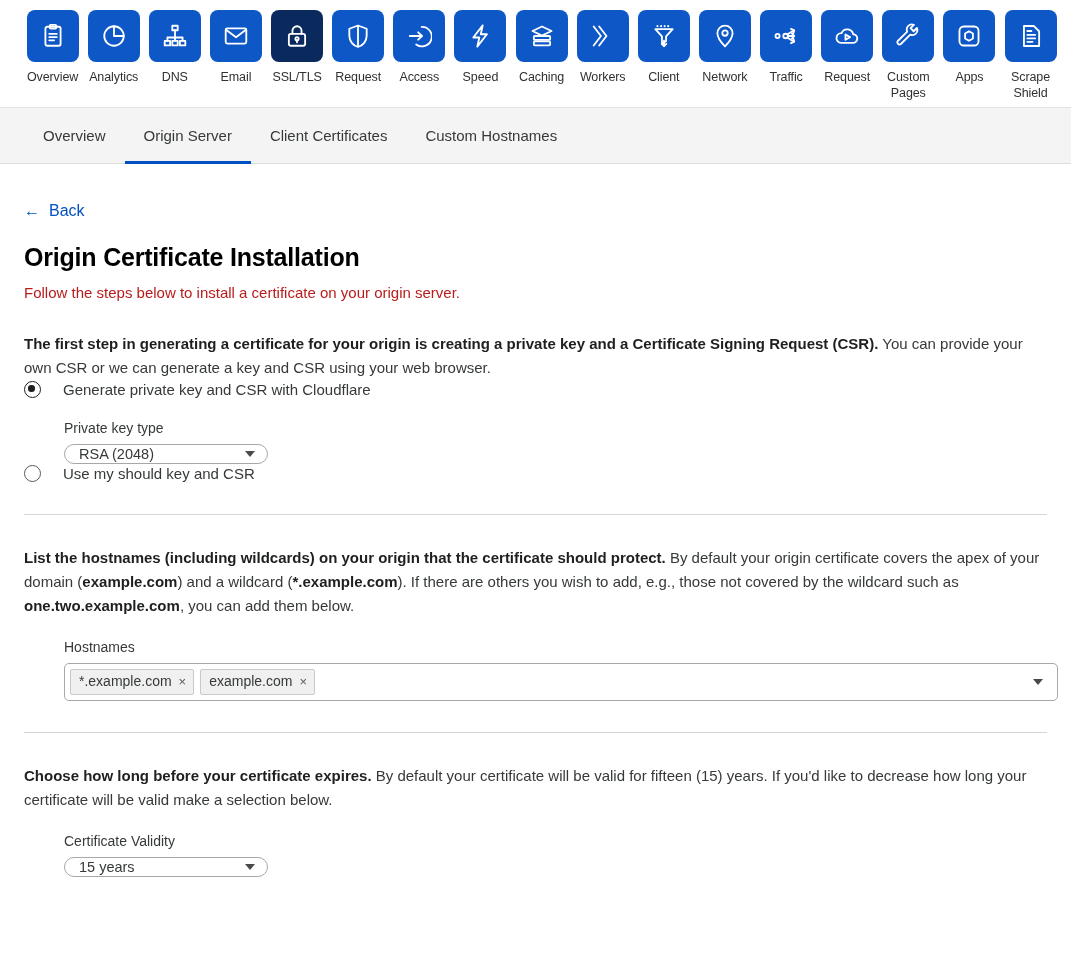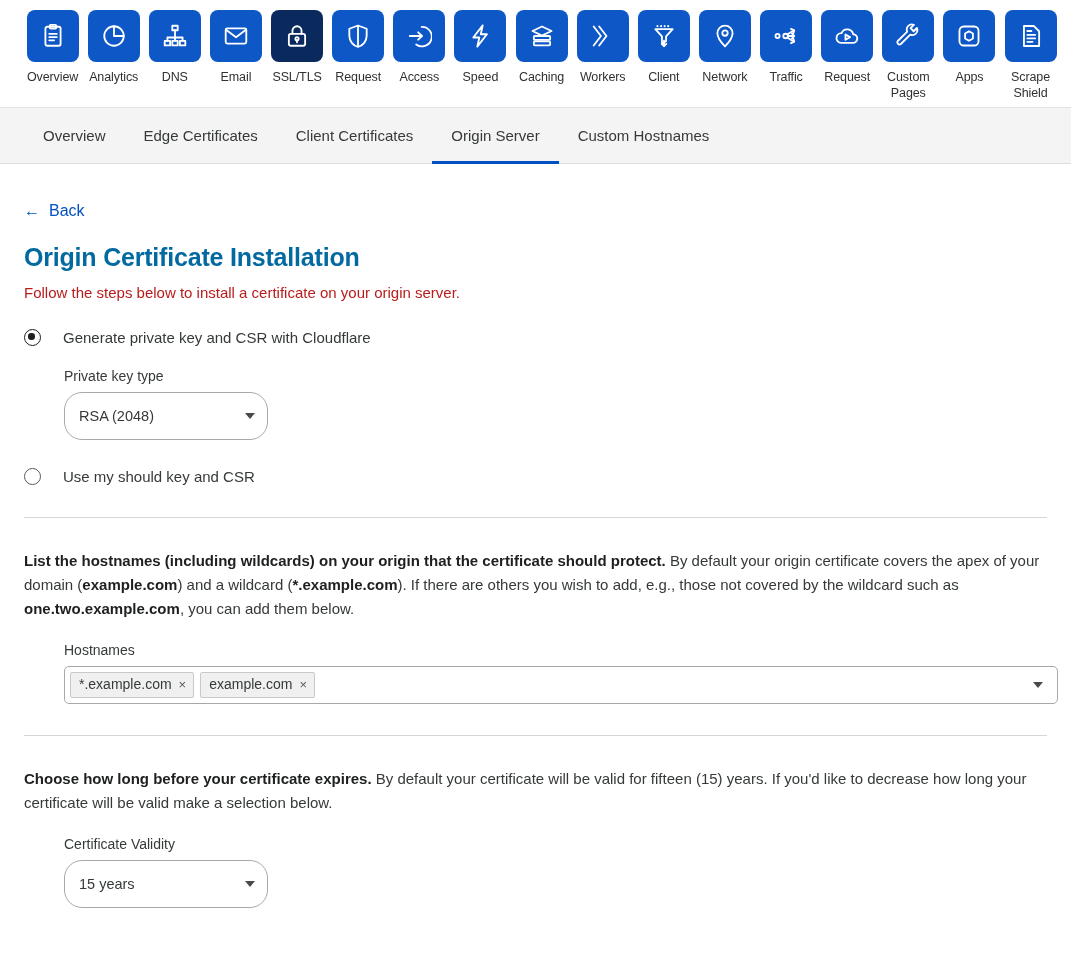--- a/index.html
+++ b/index.html
@@ -89,21 +89,21 @@
     color: #0051c3;
     font-size: 16px;
     cursor: pointer;
     text-decoration: none;
   }
   .back-arrow { font-size: 16px; line-height: 1; }
 
   h1.page-title {
     font-size: 25px;
     font-weight: bold;
-    color: #0369a1;
+    color: #000000;
     margin: 23px 0 0 0;
     letter-spacing: -0.2px;
   }
   .page-sub {
     font-size: 15px;
     color: #b91c1c;
     margin: 12px 0 0 0;
   }
 
   .body-text {
@@ -113,21 +113,20 @@
     margin: 31px 0 0 0;
   }
   .body-text b { font-weight: bold; color: #1d1f20; }
 
   .indent { margin-left: 40px; }
 
   
   .radio-row {
     display: flex;
     align-items: flex-start;
-    margin-top: 27px;
     cursor: pointer;
   }
   .radio {
     width: 17px; height: 17px;
     border-radius: 50%;
     border: 1.6px solid #5a5a5a;
     background: #fff;
     flex: none;
     margin-top: 1px;
     position: relative;
@@ -149,21 +148,21 @@
   }
 
   
   .field-label {
     font-size: 14px;
     color: #36393a;
     margin: 21px 0 8px 0;
   }
   .select {
     width: 204px;
-    height: 48px;
+    height: 20px;
     border: 1px solid #a8a8a8;
     border-radius: 18px;
     background: #fff;
     display: flex;
     align-items: center;
     padding: 0 12px 0 14px;
     font-size: 14.5px;
     color: #36393a;
     cursor: pointer;
   }
@@ -390,45 +389,45 @@
         </div>
         <div class="app-label">Scrape Shield</div>
       </div>
     </div>
 </div>
 
 <div class="tabbar" id="tabbar">
     <div class="tab">
       <span>Overview</span>
     </div>
-    <div class="tab">
-      <span>Edge Certificates</span>
+    <div class="tab active">
+      <span>Origin Server</span>
     </div>
     <div class="tab">
       <span>Client Certificates</span>
-    </div>
-    <div class="tab active">
-      <span>Origin Server</span>
     </div>
     <div class="tab">
       <span>Custom Hostnames</span>
     </div>
   </div>
 
 <div class="page">
 
   <a class="back-link">
     <span class="back-arrow">←</span>
     <span>Back</span>
   </a>
 
   <h1 class="page-title">Origin Certificate Installation</h1>
   <p class="page-sub">Follow the steps below to install a certificate on your origin server.</p>
 
   
+  <p class="body-text">
+    <b>The first step in generating a certificate for your origin is creating a private key and a Certificate Signing Request (CSR).</b><span> You can provide your own CSR or we can generate a key and CSR using your web browser.</span>
+  </p>
 
   <div class="radio-row">
     <span class="radio checked"></span>
     <span class="radio-label">Generate private key and CSR with Cloudflare</span>
   </div>
 
   <div class="indent">
     <div class="field-label">Private key type</div>
     <div class="select">
       <span class="val">RSA (2048)</span>

